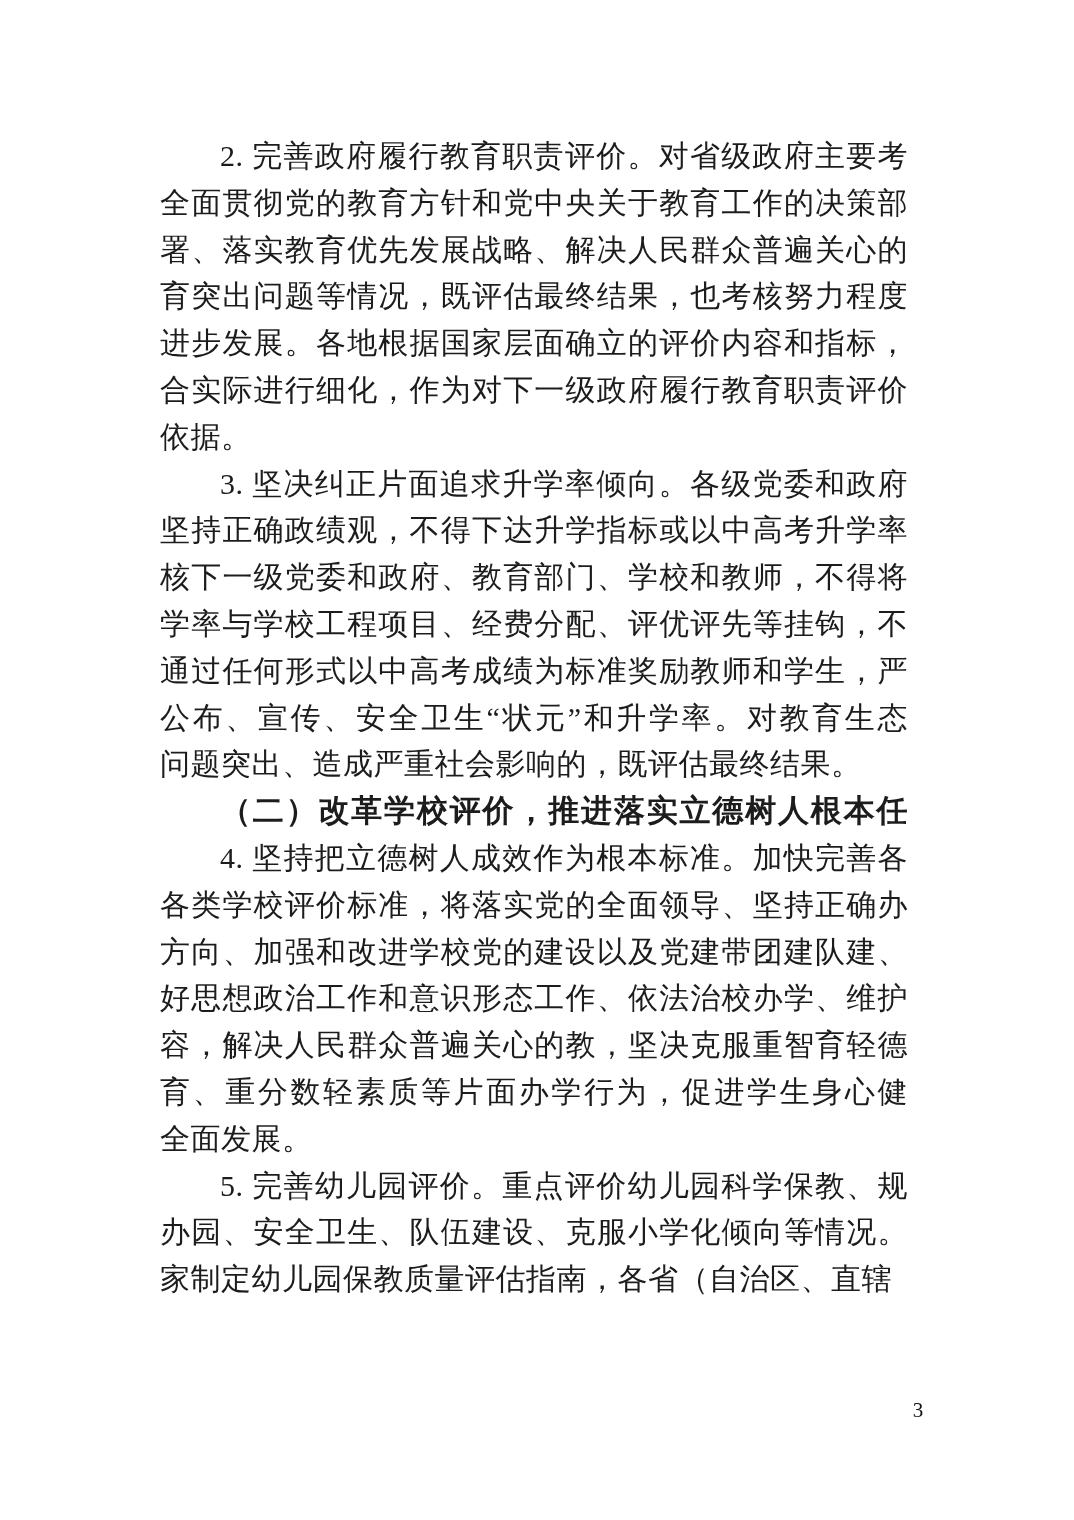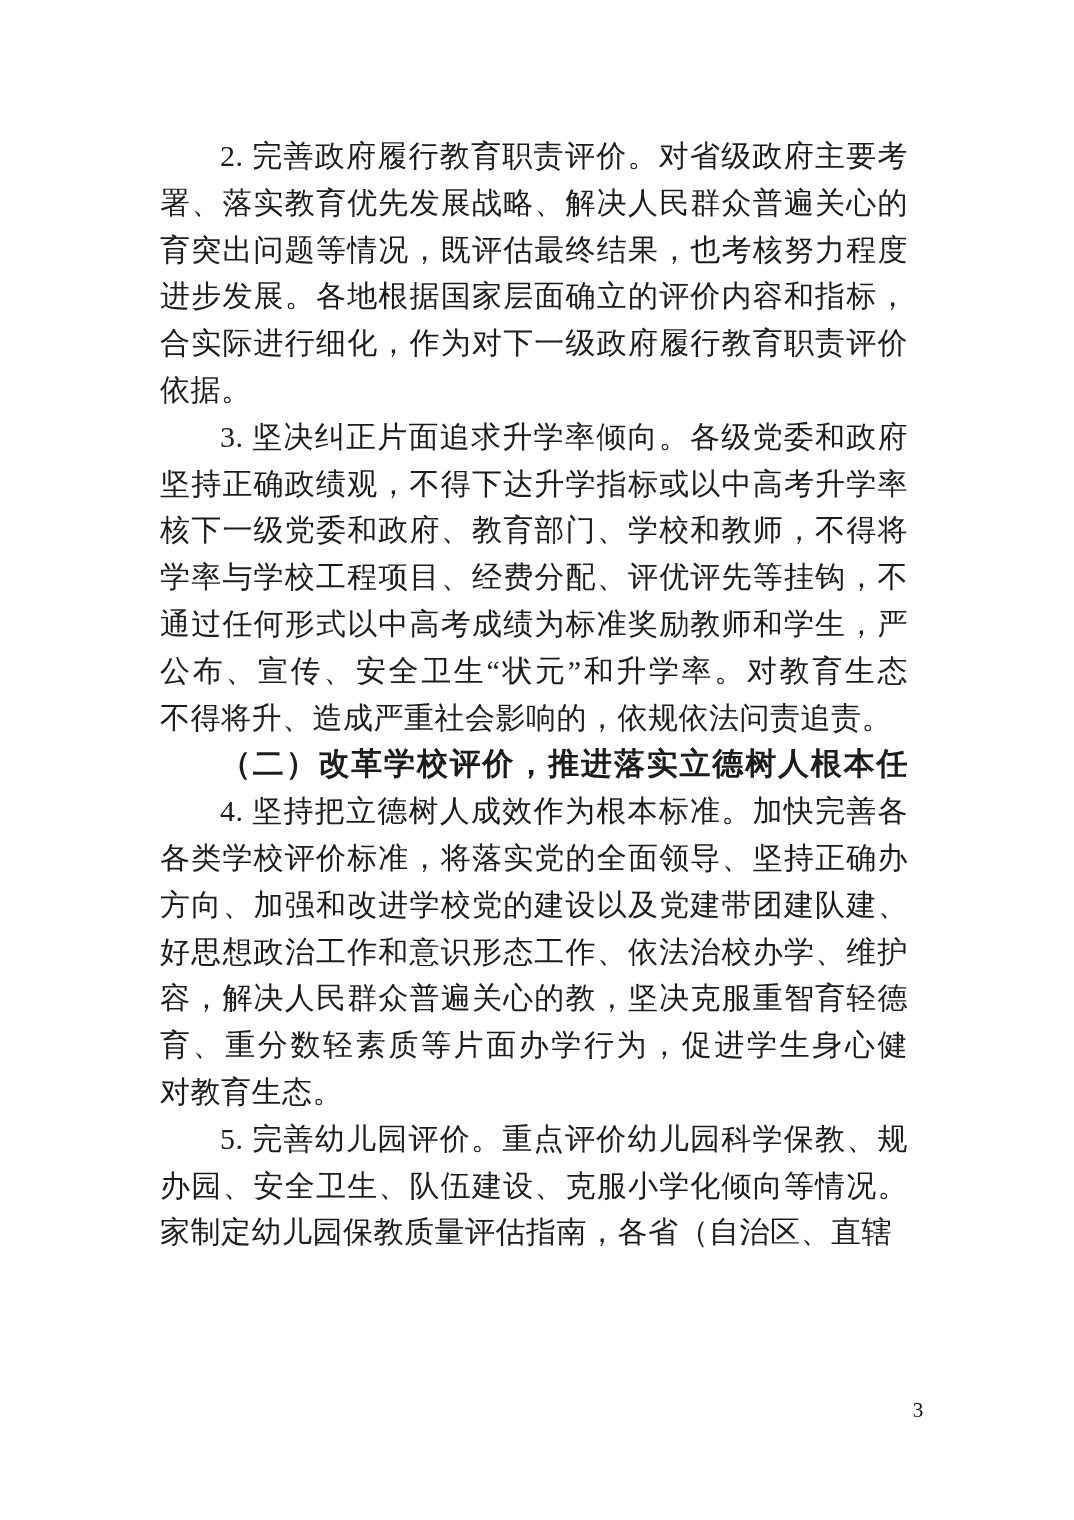--- a/index.html
+++ b/index.html
@@ -56,38 +56,39 @@
     color: #111111;
     font-family: "Liberation Serif", "DejaVu Serif", serif;
   }
 </style>
 </head>
 <body>
 
 <div class="page">
   <div class="doc-body">
       <div class="line justify indent">2. 完善政府履行教育职责评价。对省级政府主要考核</div>
+      <div class="line justify">全面贯彻党的教育方针和党中央关于教育工作的决策部</div>
       <div class="line justify">署、落实教育优先发展战略、解决人民群众普遍关心的教</div>
       <div class="line justify">育突出问题等情况，既评估最终结果，也考核努力程度及</div>
       <div class="line justify">进步发展。各地根据国家层面确立的评价内容和指标，结</div>
       <div class="line justify">合实际进行细化，作为对下一级政府履行教育职责评价的</div>
       <div class="line plain">依据。</div>
       <div class="line justify indent">3. 坚决纠正片面追求升学率倾向。各级党委和政府要</div>
       <div class="line justify">坚持正确政绩观，不得下达升学指标或以中高考升学率考</div>
       <div class="line justify">核下一级党委和政府、教育部门、学校和教师，不得将升</div>
       <div class="line justify">学率与学校工程项目、经费分配、评优评先等挂钩，不得</div>
       <div class="line justify">通过任何形式以中高考成绩为标准奖励教师和学生，严禁</div>
       <div class="line justify">公布、宣传、安全卫生“状元”和升学率。对教育生态</div>
-      <div class="line plain">不得将升、造成严重社会影响的，依规依法问责追责。</div>
+      <div class="line plain">问题突出、造成严重社会影响的，既评估最终结果。</div>
       <div class="line heading justify indent">（二）改革学校评价，推进落实立德树人根本任务</div>
       <div class="line justify indent">4. 坚持把立德树人成效作为根本标准。加快完善各级</div>
       <div class="line justify">各类学校评价标准，将落实党的全面领导、坚持正确办学</div>
       <div class="line justify">方向、加强和改进学校党的建设以及党建带团建队建、做</div>
       <div class="line justify">好思想政治工作和意识形态工作、依法治校办学、维护安</div>
       <div class="line justify">容，解决人民群众普遍关心的教，坚决克服重智育轻德</div>
       <div class="line justify">育、重分数轻素质等片面办学行为，促进学生身心健康、</div>
-      <div class="line plain">对教育生态。</div>
+      <div class="line plain">全面发展。</div>
       <div class="line justify indent">5. 完善幼儿园评价。重点评价幼儿园科学保教、规范</div>
       <div class="line justify">办园、安全卫生、队伍建设、克服小学化倾向等情况。国</div>
       <div class="line plain">家制定幼儿园保教质量评估指南，各省（自治区、直辖</div>
     </div>
   <div class="page-number">3</div>
 </div>
 
 </body></html>

